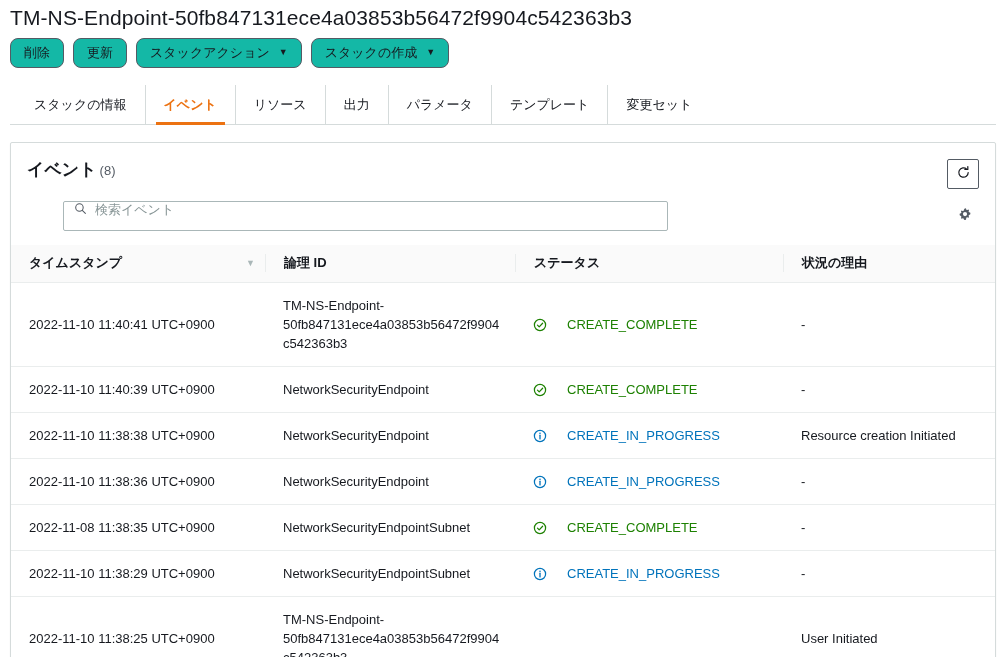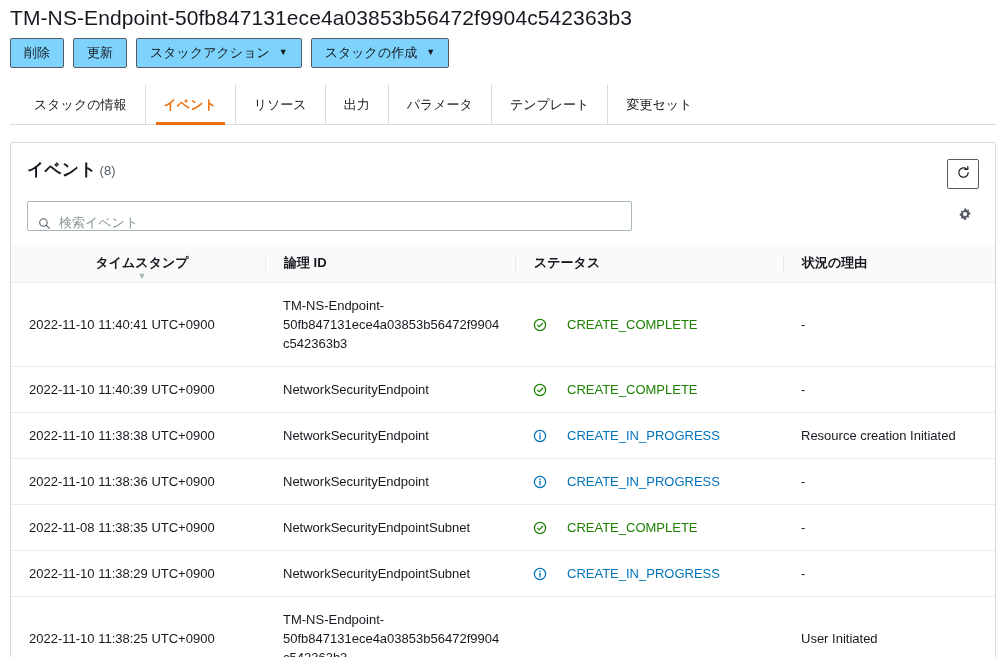--- a/index.html
+++ b/index.html
@@ -32,23 +32,23 @@
   }
 
   
   .toolbar {
     display: flex;
     align-items: center;
     gap: 9px;
     padding: 5px 0 0 0;
   }
   .btn {
-    background: #7dd3fc;
+    background: #14b8a6;
     border: 1px solid #545b64;
-    border-radius: 2px;
+    border-radius: 8px;
     color: #16191f;
     font-size: 13px;
     font-family: "Liberation Sans", "DejaVu Sans", sans-serif;
     line-height: 1;
     padding: 7px 13px 8px 13px;
     cursor: pointer;
     white-space: nowrap;
     display: inline-flex;
     align-items: center;
     gap: 9px;
@@ -147,23 +147,24 @@
     padding: 12px 16px 14px 16px;
   }
   .search-box {
     position: relative;
     width: 605px;
     height: 30px;
     border: 1px solid #aab7b8;
     border-radius: 2px;
     background: #ffffff;
     display: flex;
-    align-items: flex-end;
+    align-items: flex-start;
     padding: 0 10px;
     box-sizing: border-box;
+    margin-left: 36px;
   }
   .search-box .search-icon {
     flex: none;
     margin-right: 8px;
     display: flex;
     align-items: center;
   }
   .search-input {
     border: none;
     outline: none;
@@ -208,21 +209,20 @@
     display: flex;
     align-items: center;
     justify-content: space-between;
     padding: 0 10px 0 18px;
     border-left: 1px solid #eaeded;
     height: 18px;
     box-sizing: border-box;
   }
   th:first-child .th-inner {
     border-left: none;
-    flex-direction: column;
   }
   .sort-caret {
     color: #aab7b8;
     font-size: 9px;
     line-height: 1;
   }
   table.events tbody td {
     border-bottom: 1px solid #eaeded;
     padding: 13px 10px 13px 18px;
     vertical-align: middle;

